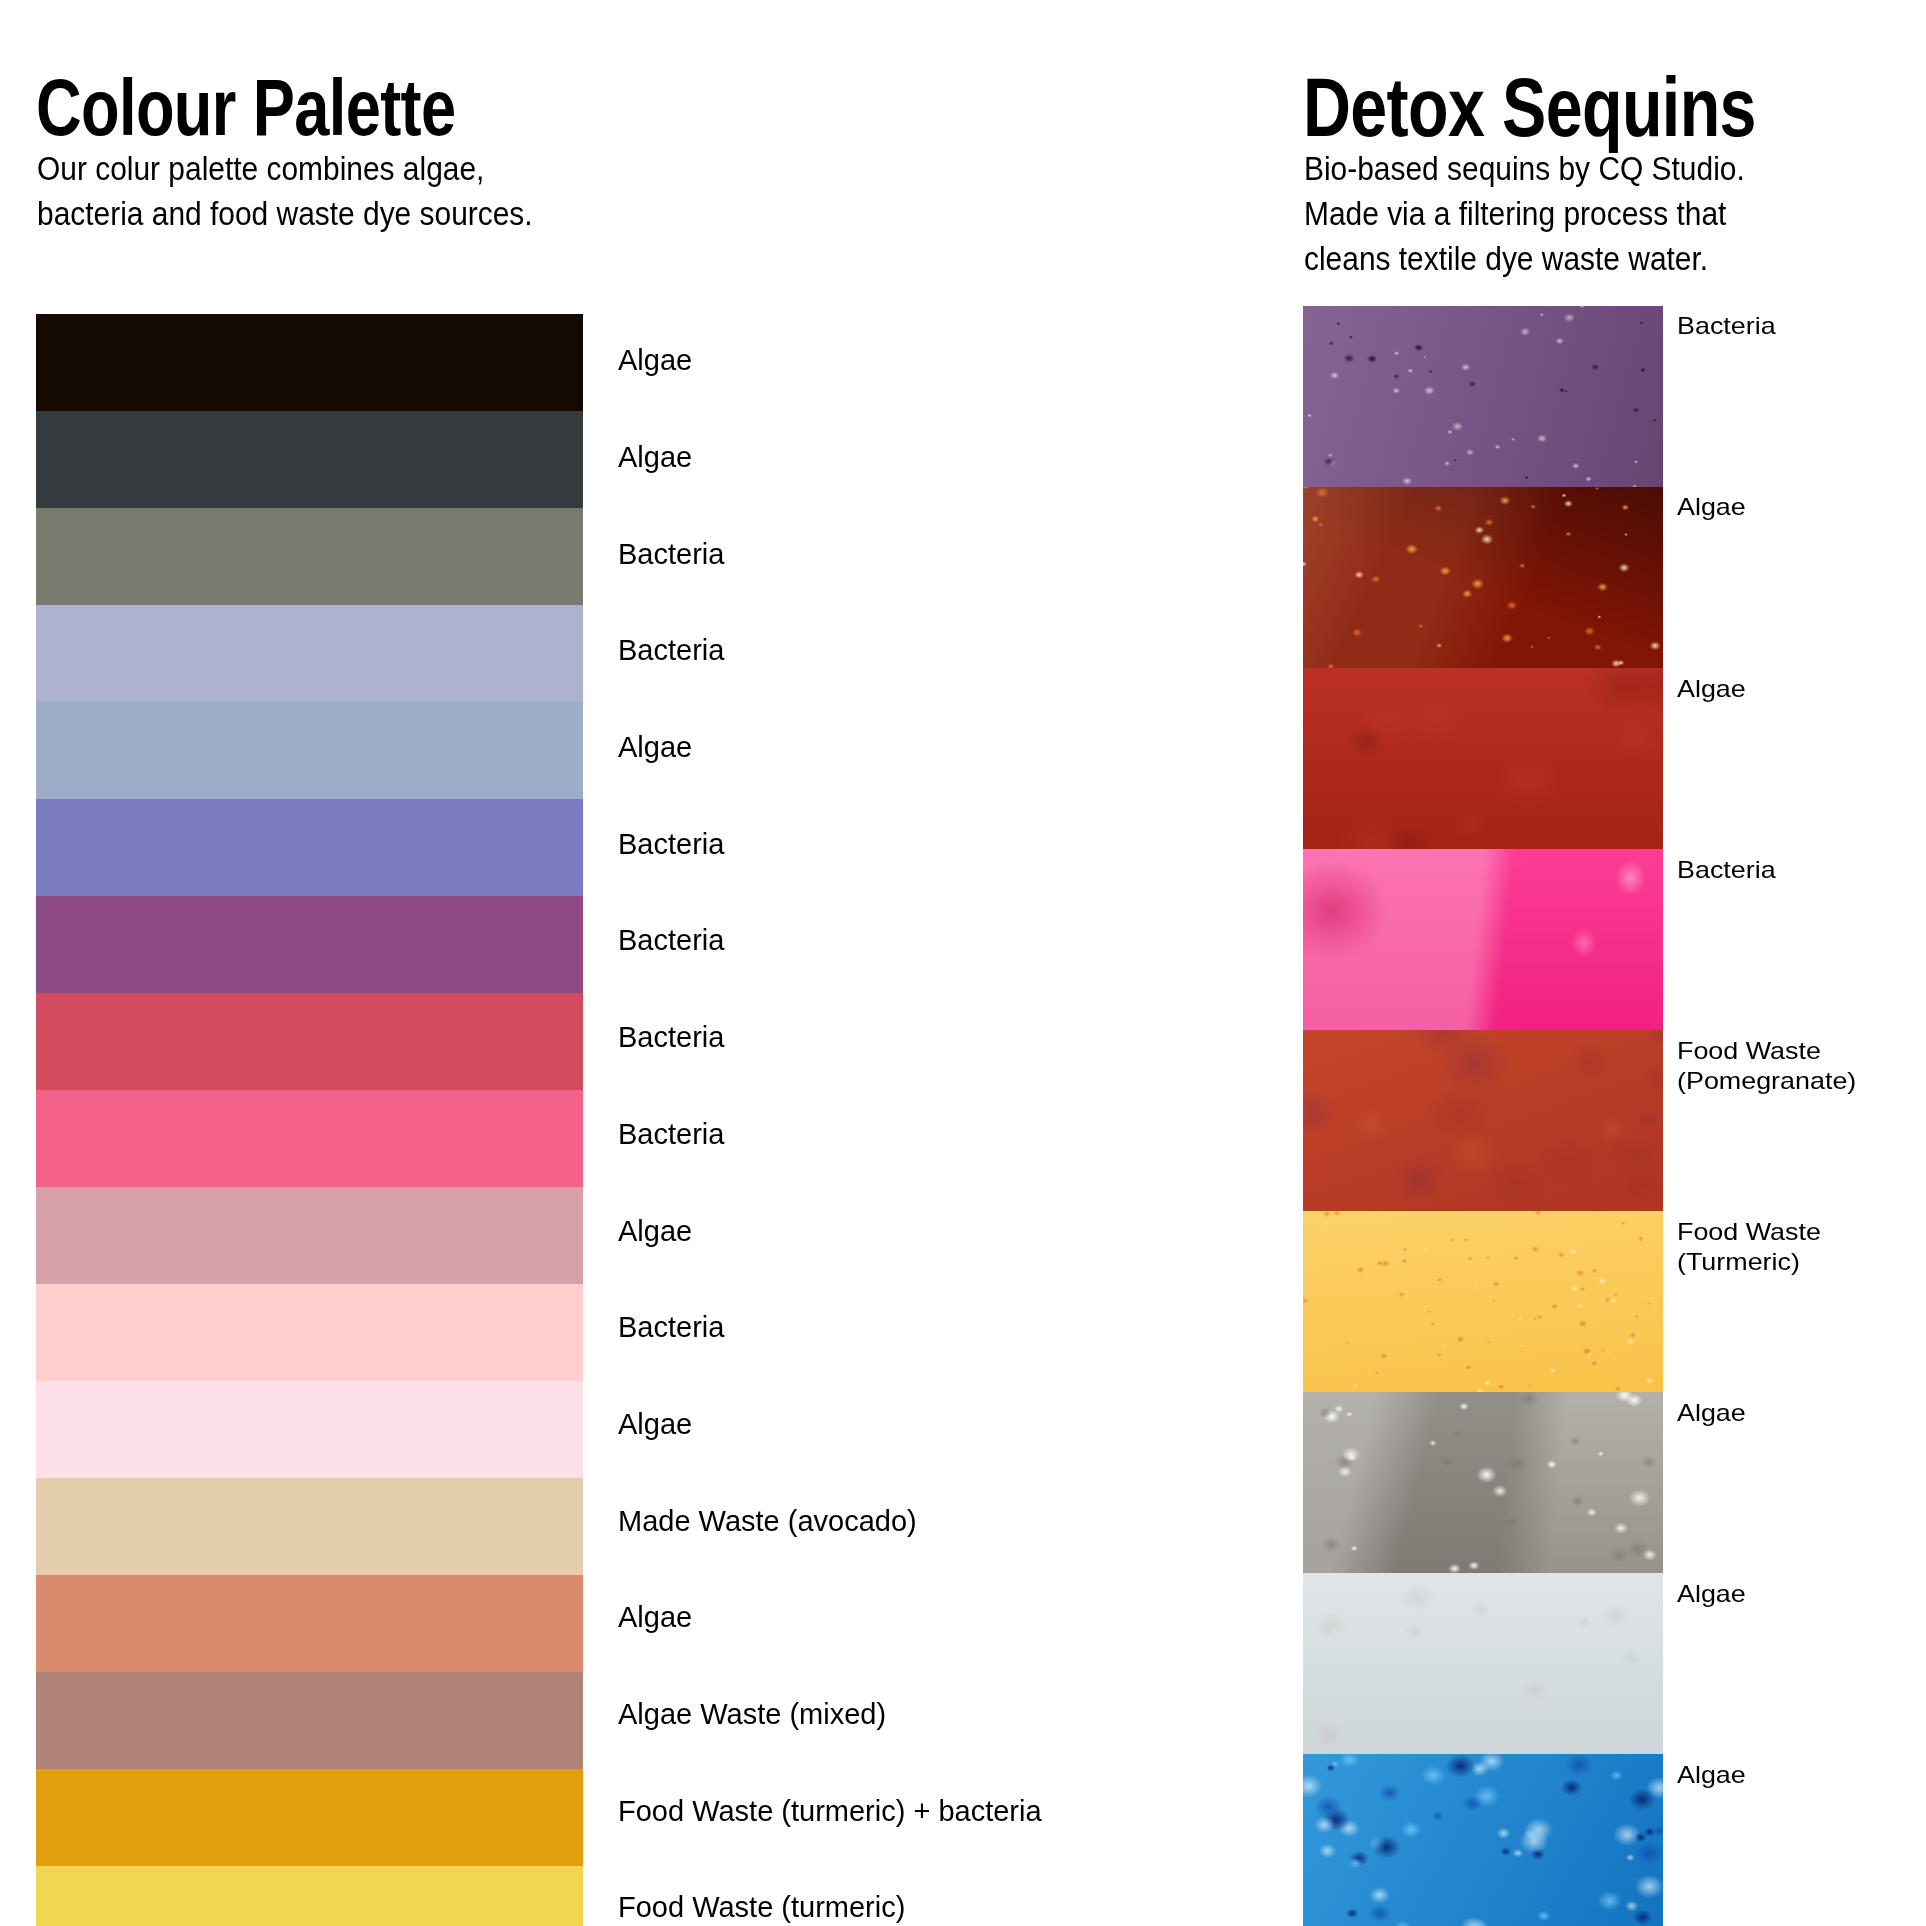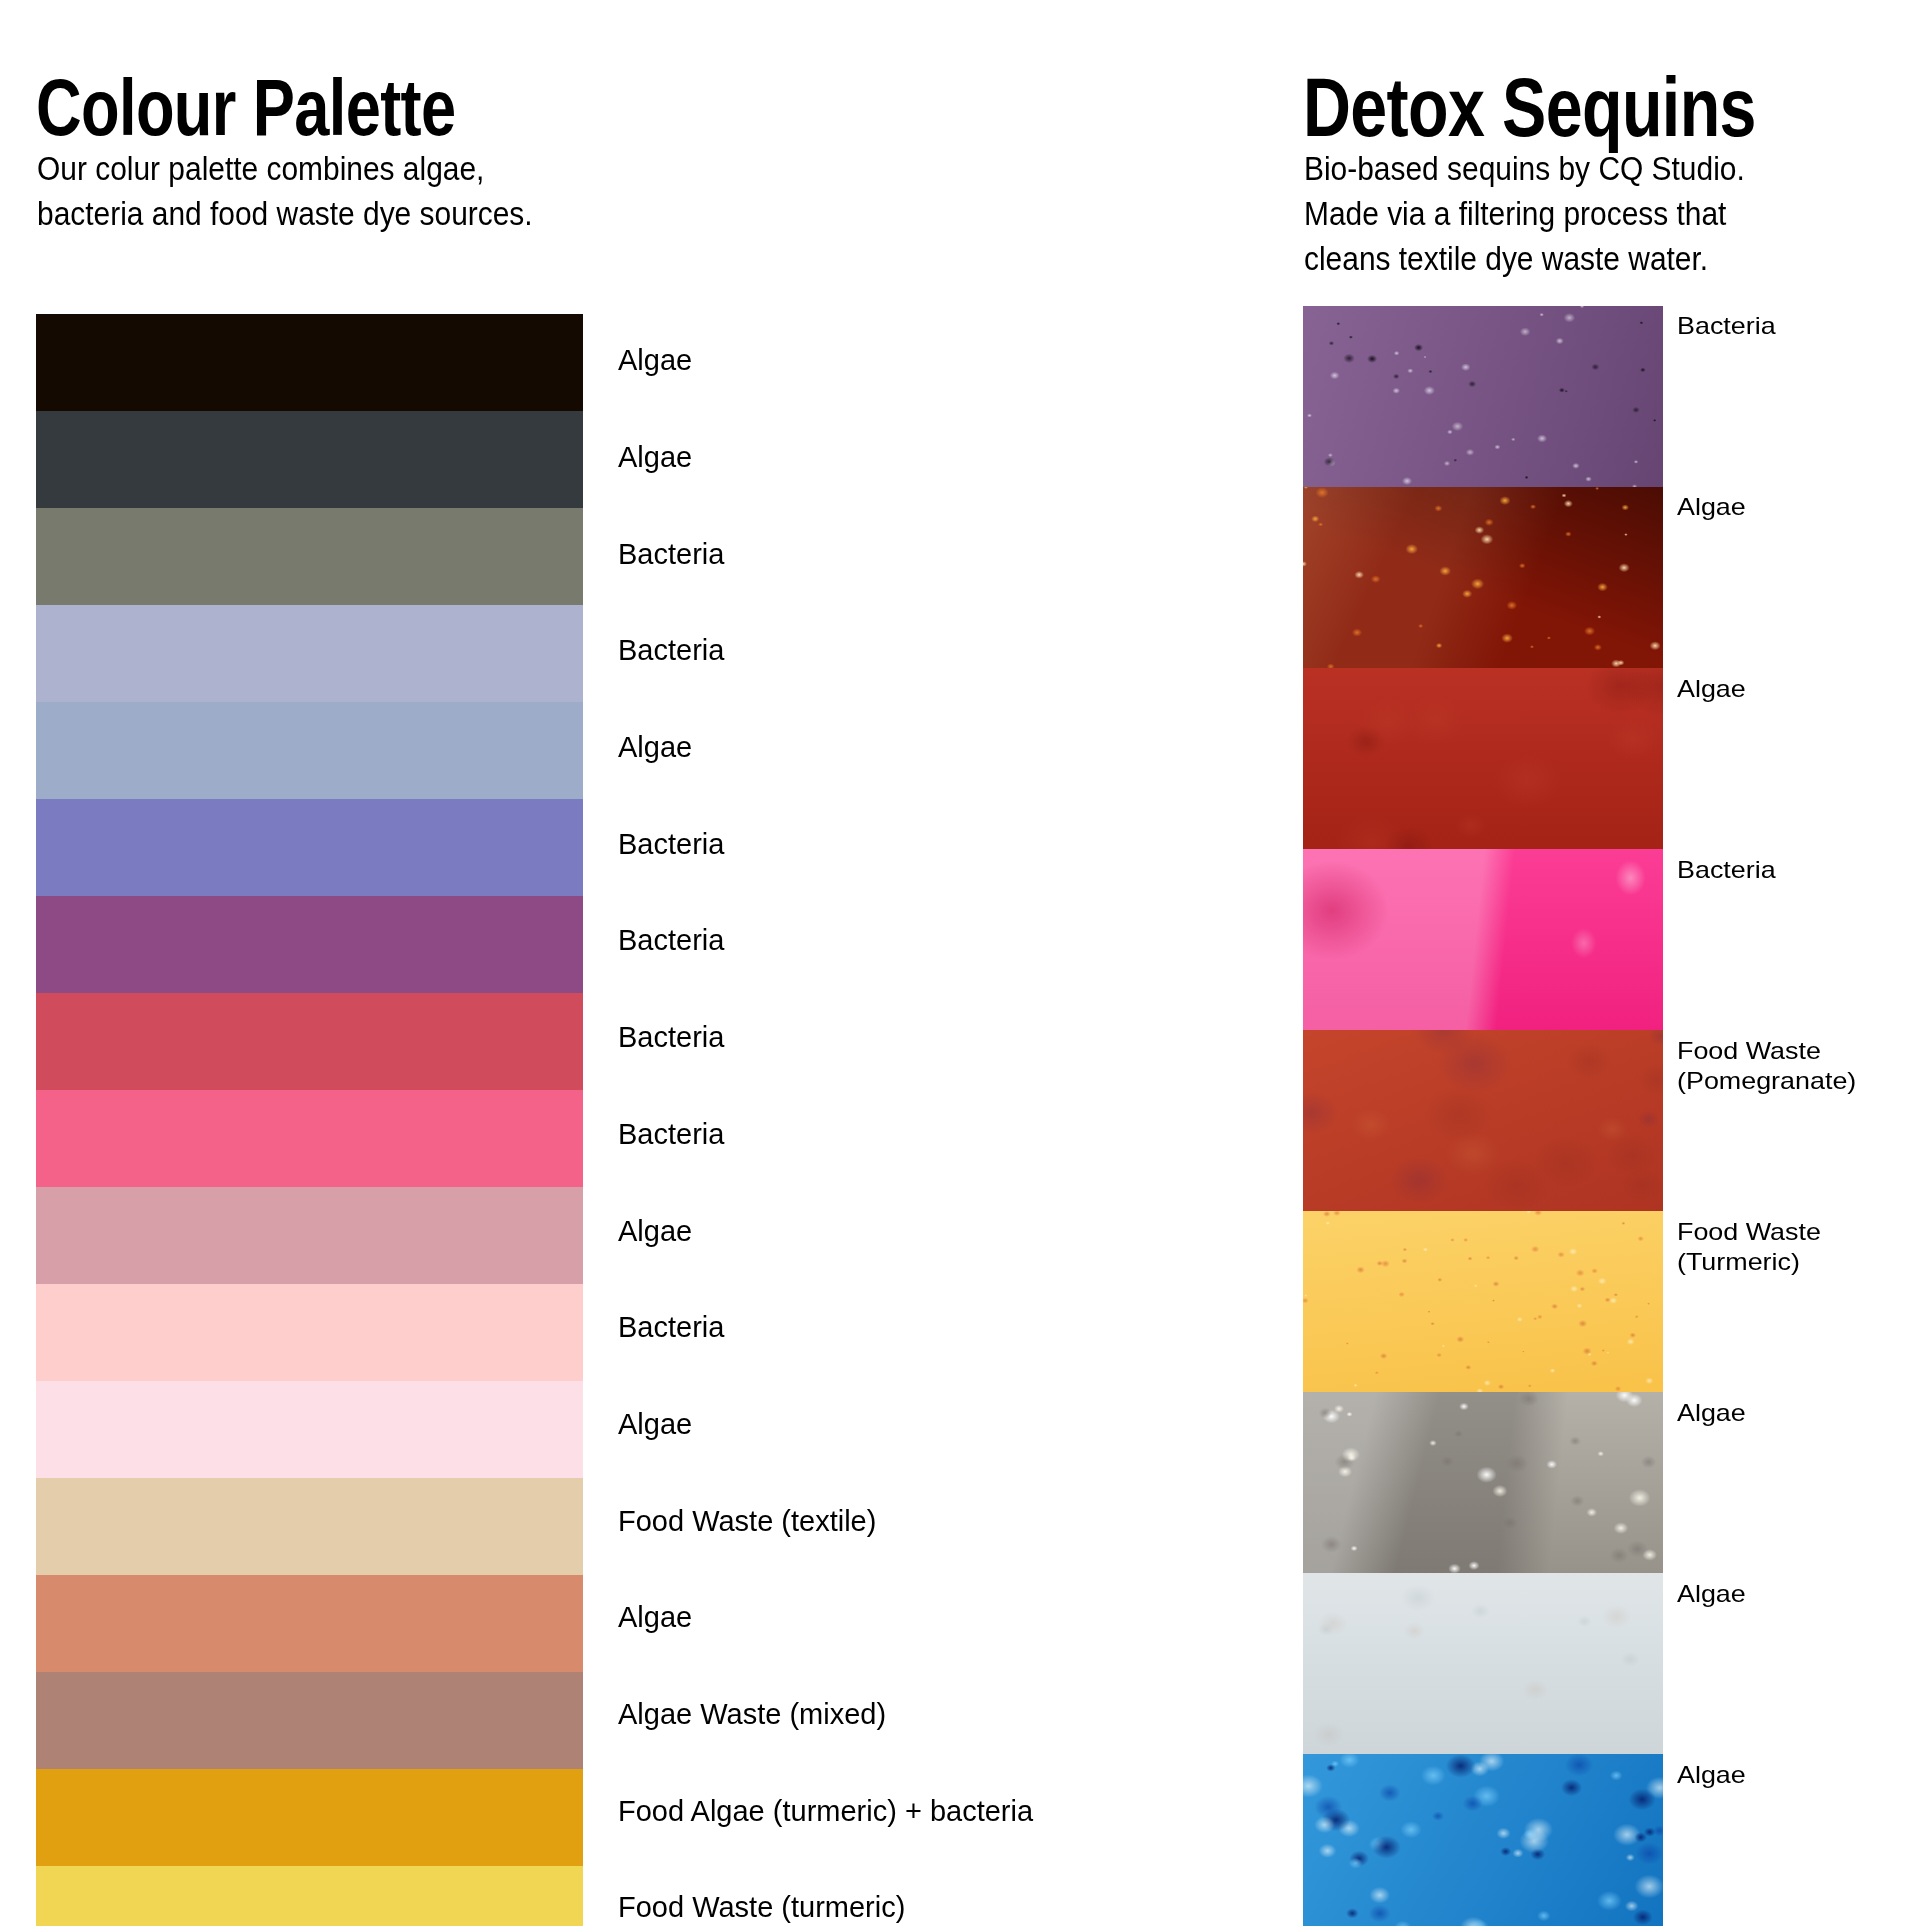--- a/index.html
+++ b/index.html
@@ -77,24 +77,24 @@
       <div class="lbl" style="top: 222px;">Bacteria</div>
       <div class="lbl" style="top: 318px;">Bacteria</div>
       <div class="lbl" style="top: 415px;">Algae</div>
       <div class="lbl" style="top: 512px;">Bacteria</div>
       <div class="lbl" style="top: 608px;">Bacteria</div>
       <div class="lbl" style="top: 705px;">Bacteria</div>
       <div class="lbl" style="top: 802px;">Bacteria</div>
       <div class="lbl" style="top: 899px;">Algae</div>
       <div class="lbl" style="top: 995px;">Bacteria</div>
       <div class="lbl" style="top: 1092px;">Algae</div>
-      <div class="lbl" style="top: 1189px;">Food Waste (textile)</div>
+      <div class="lbl" style="top: 1189px;">Made Waste (avocado)</div>
       <div class="lbl" style="top: 1285px;">Algae</div>
       <div class="lbl" style="top: 1382px;">Algae Waste (mixed)</div>
-      <div class="lbl" style="top: 1479px;">Food Algae (turmeric) + bacteria</div>
+      <div class="lbl" style="top: 1479px;">Food Waste (turmeric) + bacteria</div>
       <div class="lbl" style="top: 1575px;">Food Waste (turmeric)</div>
     </div>
 </div>
 
 <div class="col" id="right-column">
 
   <h1 class="title" id="right-title">Detox Sequins</h1>
 
   <p class="subtitle" id="right-sub">Bio-based sequins by CQ Studio.
 Made via a filtering process that

